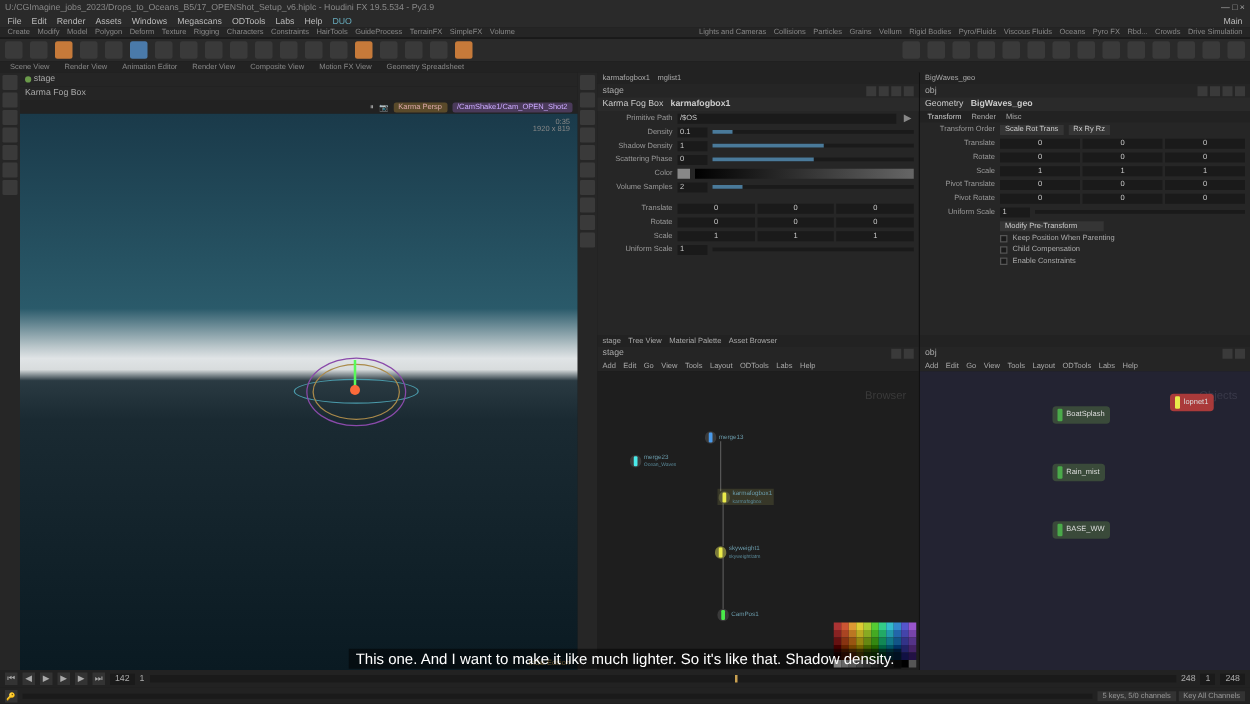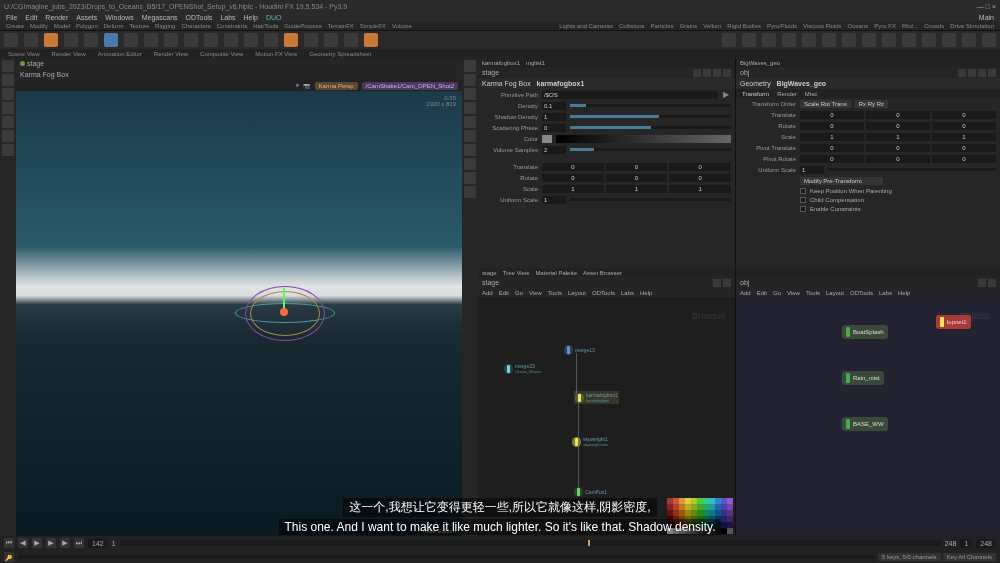--- a/index.html
+++ b/index.html
@@ -673,15 +673,15 @@
 <div class="bottombar">
   <div class="tl-btn">🔑</div>
   <div class="track"></div>
   <div class="bb-btns">
     <span class="bb-btn">5 keys, 5/0 channels</span>
     <span class="bb-btn">Key All Channels</span>
   </div>
 </div>
 
 <div class="subtitle-overlay">
-  <div class="cn">这一个,我想让它变得更轻一些,所以它就像这样,阴影密度,</div><br>
+  <br>
   <div class="en">This one. And I want to make it like much lighter. So it's like that. Shadow density.</div>
 </div>
 
 </body></html>

